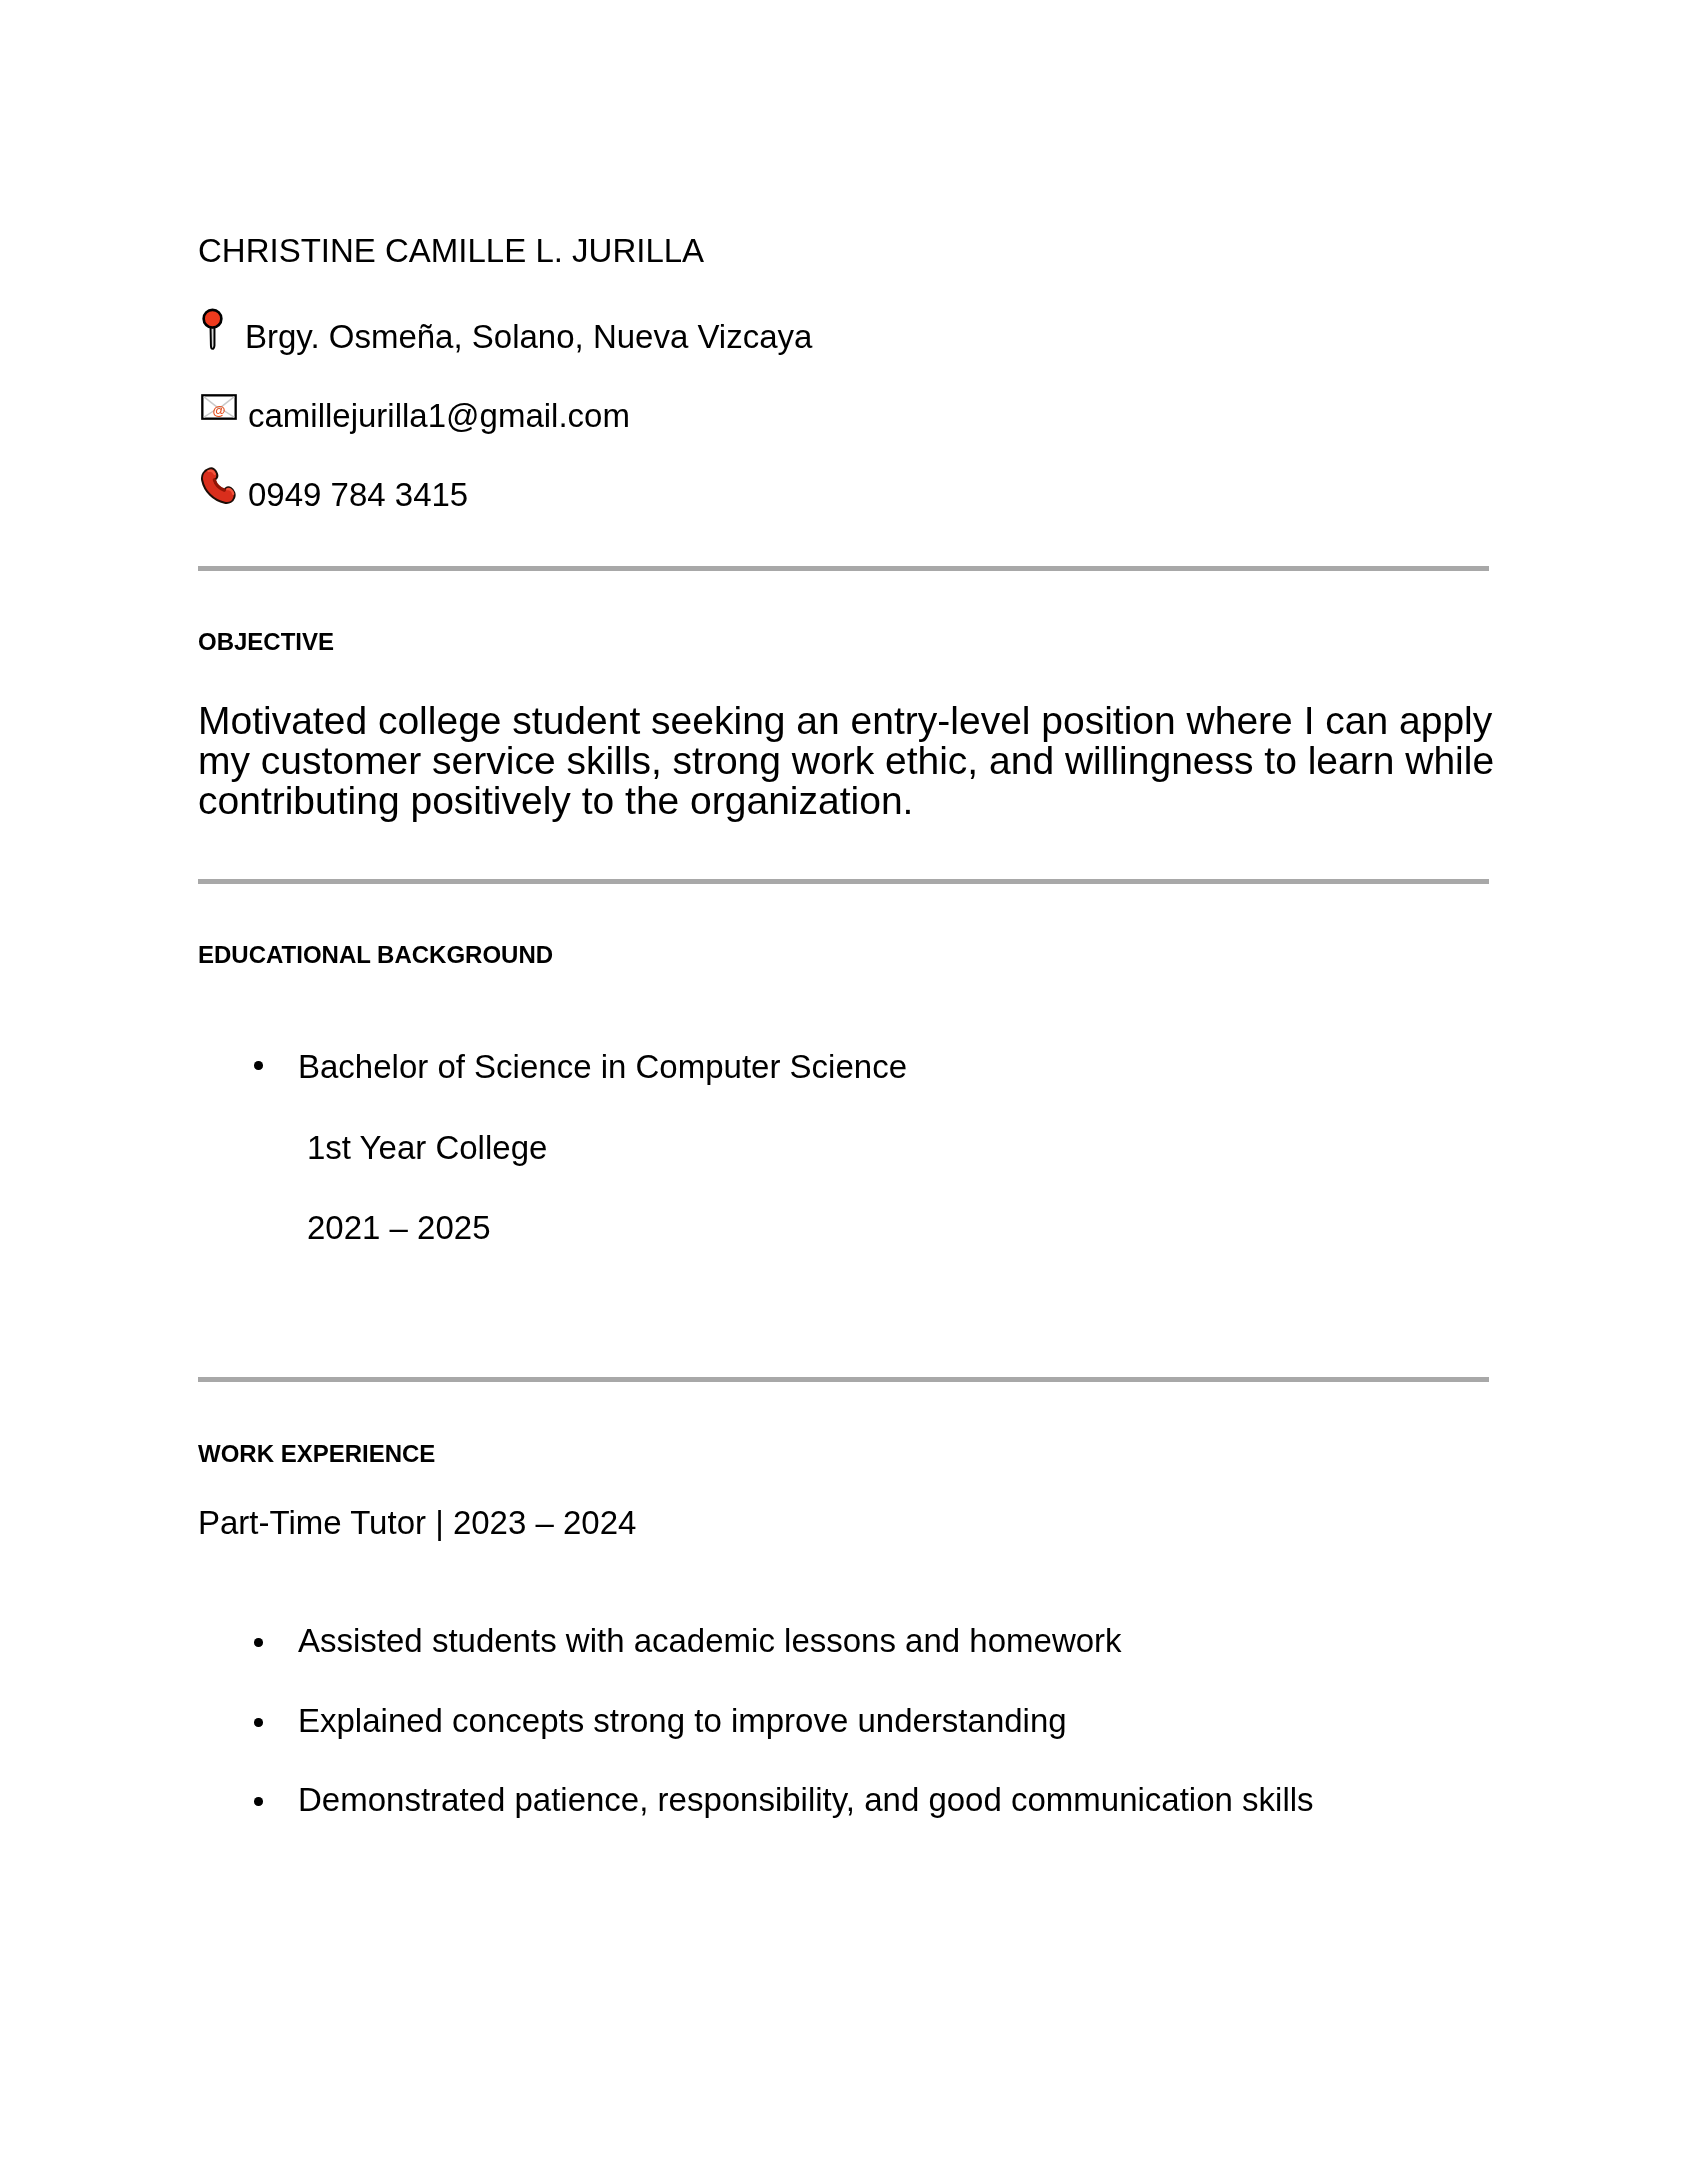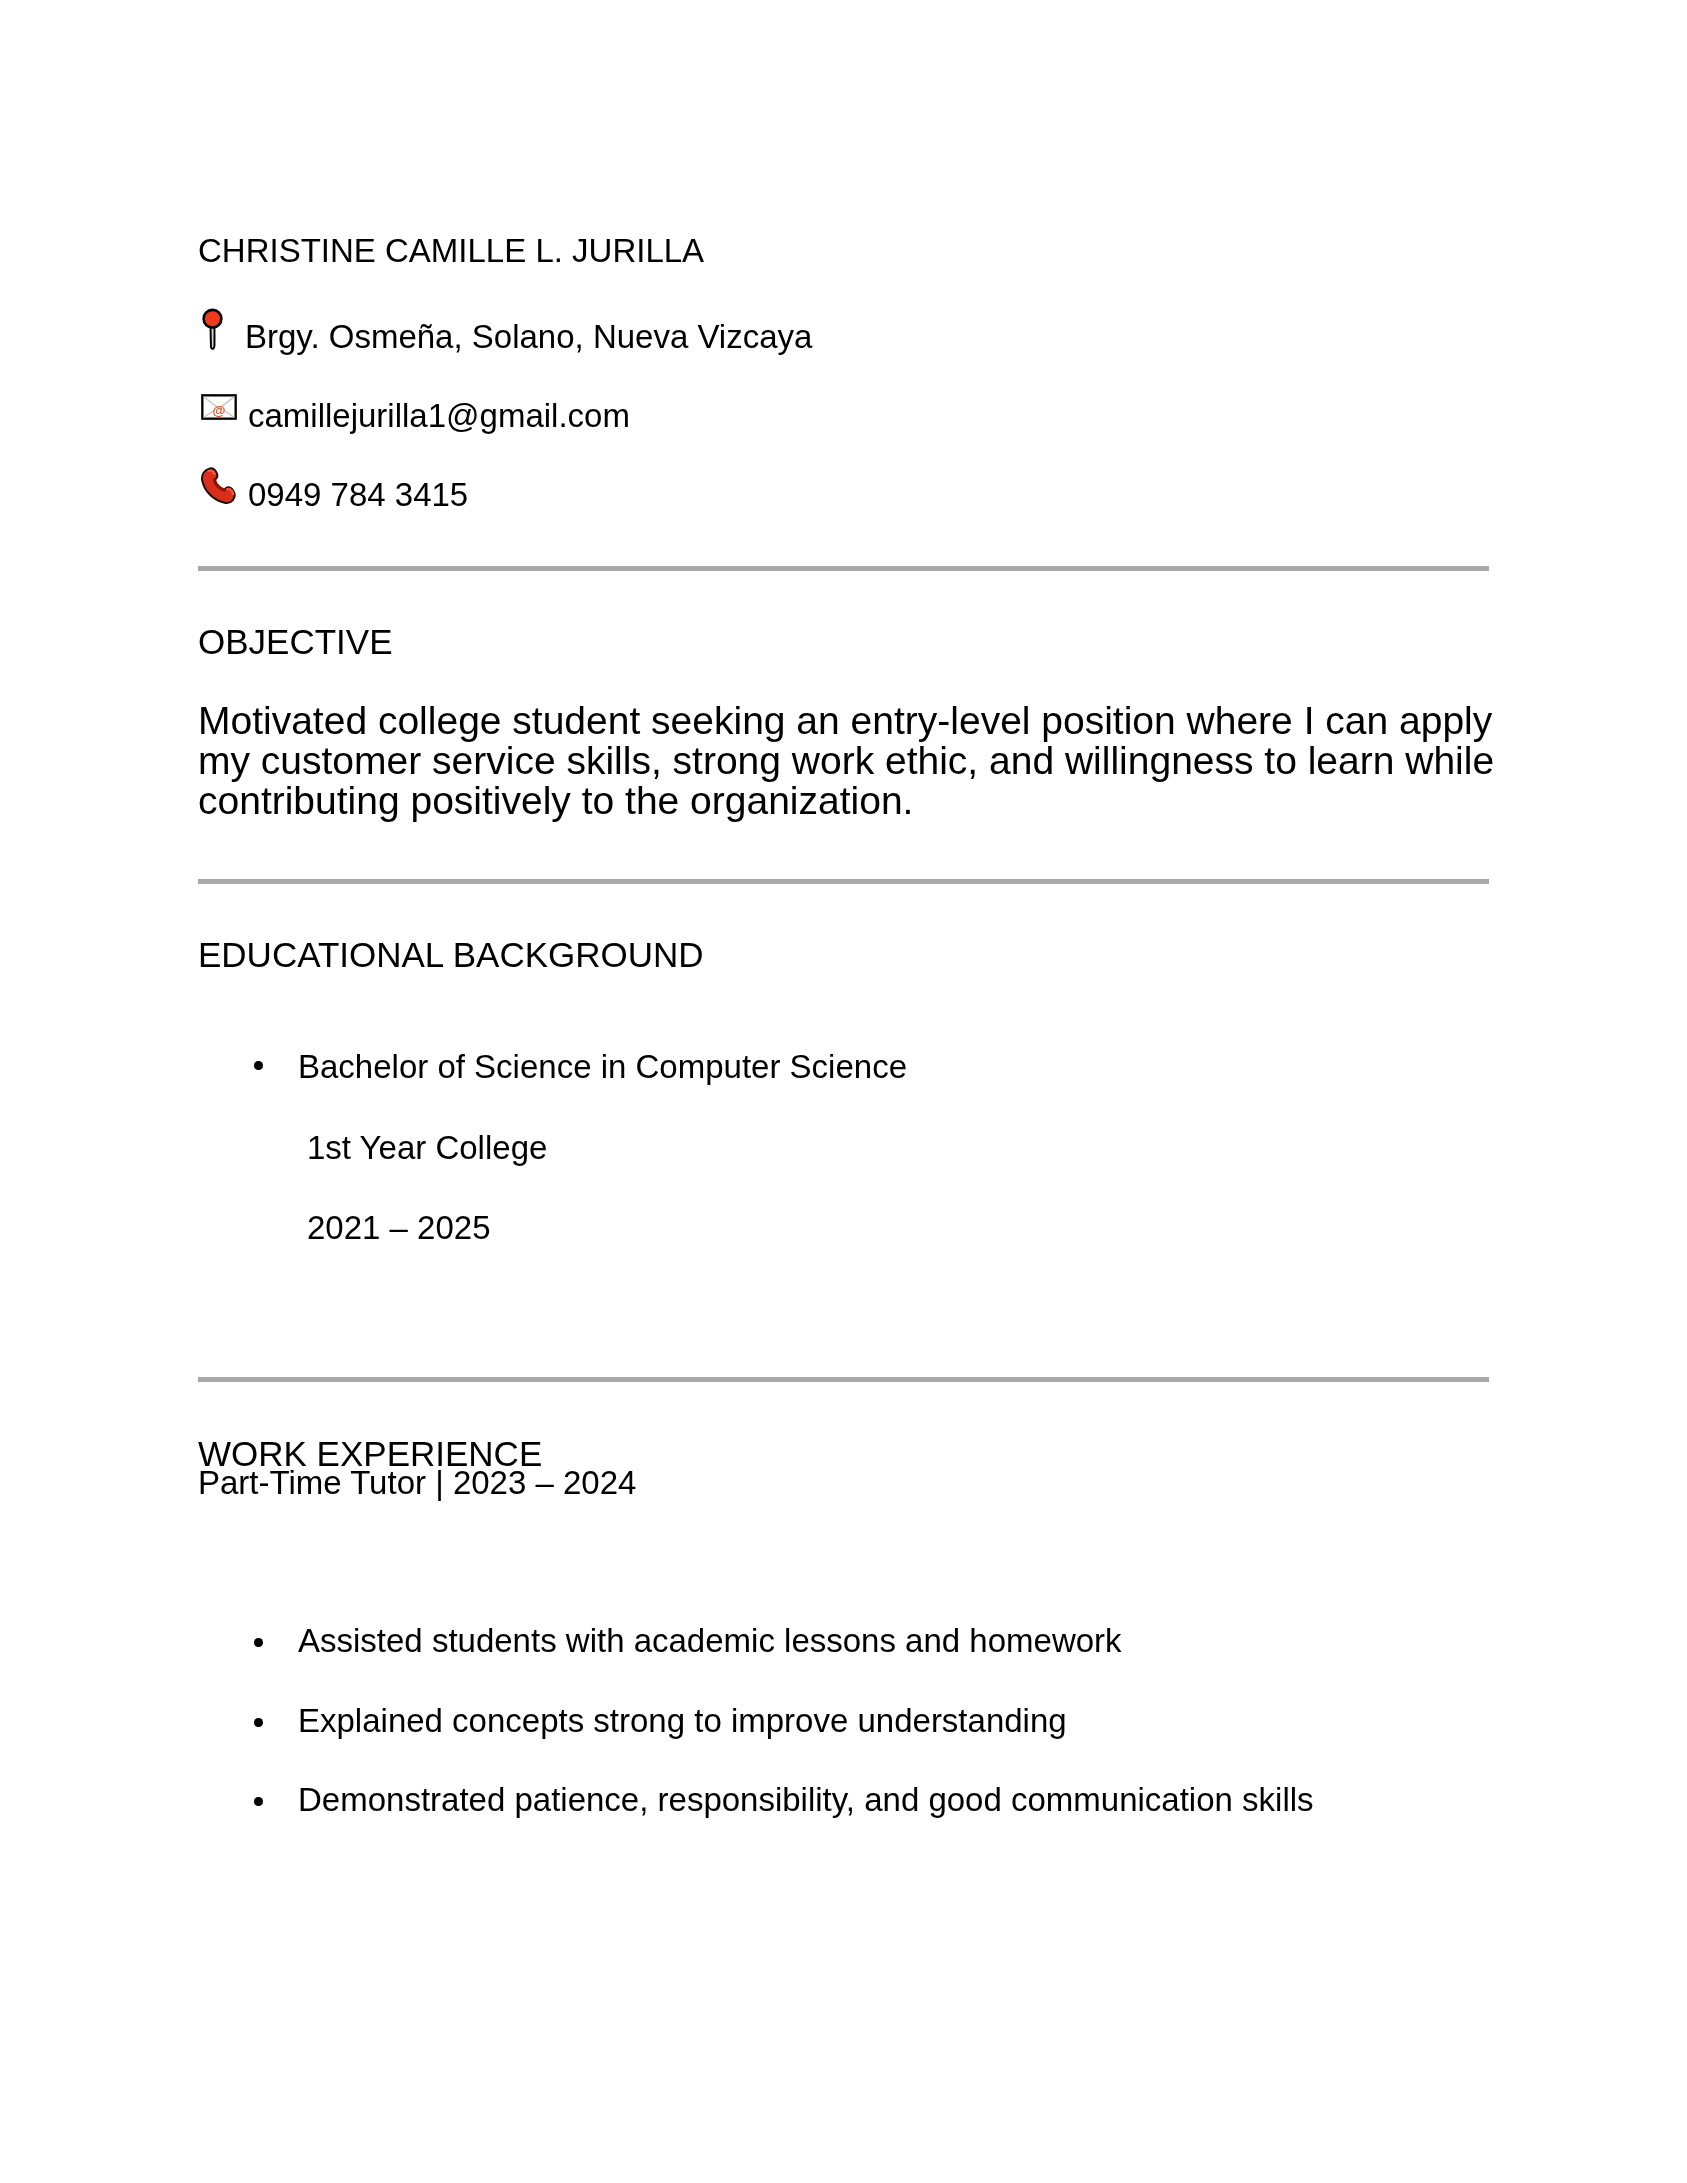--- a/index.html
+++ b/index.html
@@ -7,21 +7,21 @@
     position:relative;
     width:1687px;height:2183px;
     background:#ffffff;
     color:#000000;
     font-family:"Liberation Sans",sans-serif;
     overflow:hidden;
   }
   .abs{position:absolute;}
   .body-text{font-size:33px;line-height:33px;white-space:nowrap;}
   .para{font-size:39px;line-height:40px;}
-  .heading{font-size:35px;line-height:36px;font-weight:normal;white-space:nowrap;}
+  .heading{font-size:24px;line-height:36px;font-weight:bold;white-space:nowrap;}
   .divider{height:4.6px;background:#a8a8a8;}
   .dot{width:8.6px;height:8.6px;border-radius:50%;background:#000;}
   svg{display:block;}
 </style>
 </head>
 <body>
 
 <div class="page">
 
   <div class="abs body-text" style="left:198px;top:234px;">CHRISTINE CAMILLE L. JURILLA</div>
@@ -66,21 +66,21 @@
 
   <div class="abs dot" style="left:254px;top:1061px;"></div>
   <div class="abs body-text" style="left:298px;top:1050px;">Bachelor of Science in Computer Science</div>
   <div class="abs body-text" style="left:307px;top:1131px;">1st Year College</div>
   <div class="abs body-text" style="left:307px;top:1211px;">2021 – 2025</div>
 
   <div class="abs divider" style="left:198px;top:1377px;width:1291px;"></div>
 
   <div class="abs heading" style="left:198px;top:1436px;">WORK EXPERIENCE</div>
 
-  <div class="abs body-text" style="left:198px;top:1466px;">Part-Time Tutor | 2023 – 2024</div>
+  <div class="abs body-text" style="left:198px;top:1506px;">Part-Time Tutor | 2023 – 2024</div>
 
   <div class="abs dot" style="left:254px;top:1638px;"></div>
   <div class="abs body-text" style="left:298px;top:1624px;">Assisted students with academic lessons and homework</div>
 
   <div class="abs dot" style="left:254px;top:1718px;"></div>
   <div class="abs body-text" style="left:298px;top:1704px;">Explained concepts strong to improve understanding</div>
 
   <div class="abs dot" style="left:254px;top:1797px;"></div>
   <div class="abs body-text" style="left:298px;top:1783px;">Demonstrated patience, responsibility, and good communication skills</div>
 

